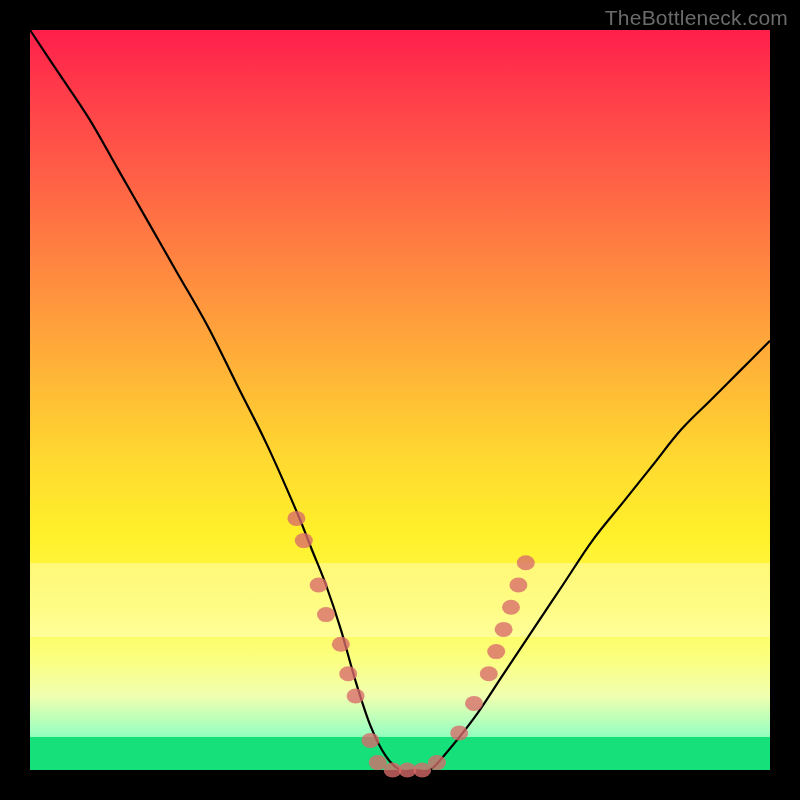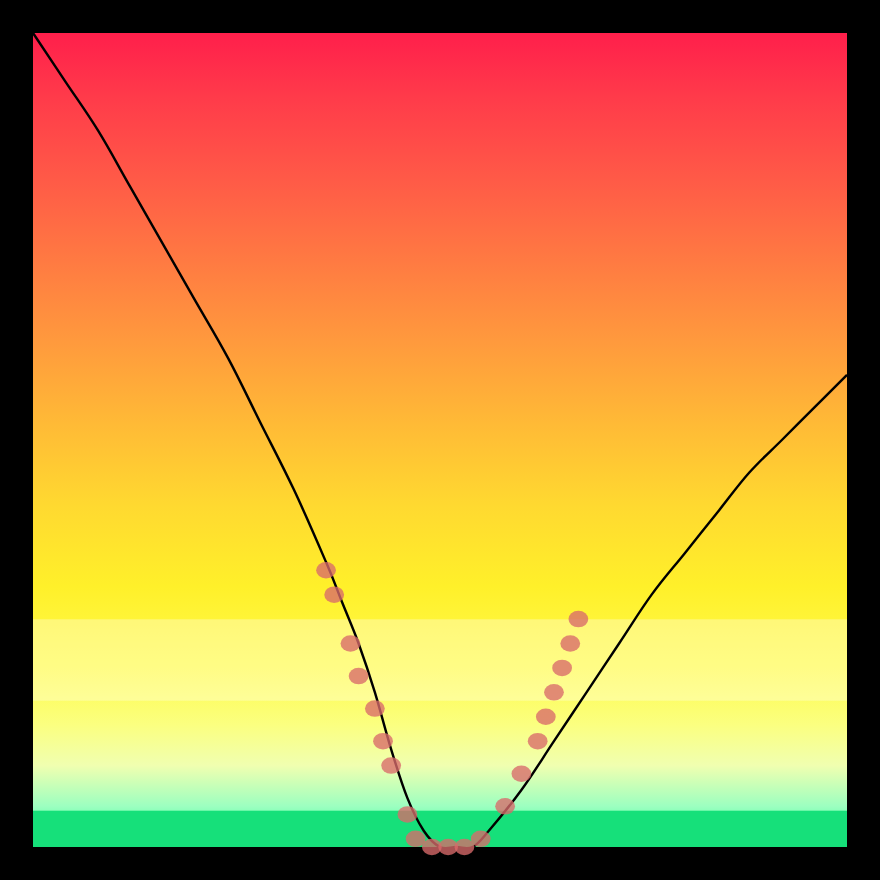--- a/index.html
+++ b/index.html
@@ -78,20 +78,21 @@
   .marker {
     fill: #d86a6a;
     fill-opacity: 0.78;
     stroke: none;
   }
 </style>
 </head>
 <body>
 
 <div class="frame">
+  <div class="attribution">TheBottleneck.com</div>
   <div class="plot">
     <div class="pale-band" style="bottom:133px;height:74px;"></div>
     <div class="green-band" style="height: 33px;"></div>
     <svg class="curve" viewBox="0 0 740 740" preserveAspectRatio="none">
       <path id="curvePath" class="curve-path" d="M 0.0 0.0 C 5.3 8.0, 18.9 28.4, 29.6 44.4 C 40.3 60.4, 48.5 71.5, 59.2 88.8 C 69.9 106.1, 78.1 122.0, 88.8 140.6 C 99.5 159.2, 107.7 173.8, 118.4 192.4 C 129.1 211.0, 137.3 225.6, 148.0 244.2 C 158.7 262.8, 166.9 276.0, 177.6 296.0 C 188.3 316.0, 196.5 333.9, 207.2 355.2 C 217.9 376.5, 226.1 391.8, 236.8 414.4 C 247.5 437.0, 258.4 462.4, 266.4 481.0 C 274.4 499.6, 275.9 504.7, 281.2 518.0 C 286.5 531.3, 290.7 540.3, 296.0 555.0 C 301.3 569.7, 305.5 582.1, 310.8 599.4 C 316.1 616.7, 320.3 633.9, 325.6 651.2 C 330.9 668.5, 335.1 682.3, 340.4 695.6 C 345.7 708.9, 349.9 717.2, 355.2 725.2 C 360.5 733.2, 364.7 737.3, 370.0 740.0 C 375.3 742.7, 379.5 740.0, 384.8 740.0 C 390.1 740.0, 394.3 742.7, 399.6 740.0 C 404.9 737.3, 406.4 734.5, 414.4 725.2 C 422.4 715.9, 433.3 702.9, 444.0 688.2 C 454.7 673.5, 462.9 659.8, 473.6 643.8 C 484.3 627.8, 492.5 615.4, 503.2 599.4 C 513.9 583.4, 522.1 571.0, 532.8 555.0 C 543.5 539.0, 551.7 525.3, 562.4 510.6 C 573.1 495.9, 581.3 486.9, 592.0 473.6 C 602.7 460.3, 610.9 449.9, 621.6 436.6 C 632.3 423.3, 640.5 411.6, 651.2 399.6 C 661.9 387.6, 670.1 380.7, 680.8 370.0 C 691.5 359.3, 699.7 351.1, 710.4 340.4 C 721.1 329.7, 734.7 316.1, 740.0 310.8"></path>
       <g id="markerGroup">
           <ellipse cx="266.4" cy="488.4" rx="9" ry="7.5" class="marker"></ellipse>
           <ellipse cx="273.8" cy="510.6" rx="9" ry="7.5" class="marker"></ellipse>
           <ellipse cx="288.6" cy="555.0" rx="9" ry="7.5" class="marker"></ellipse>
           <ellipse cx="296.0" cy="584.6" rx="9" ry="7.5" class="marker"></ellipse>

